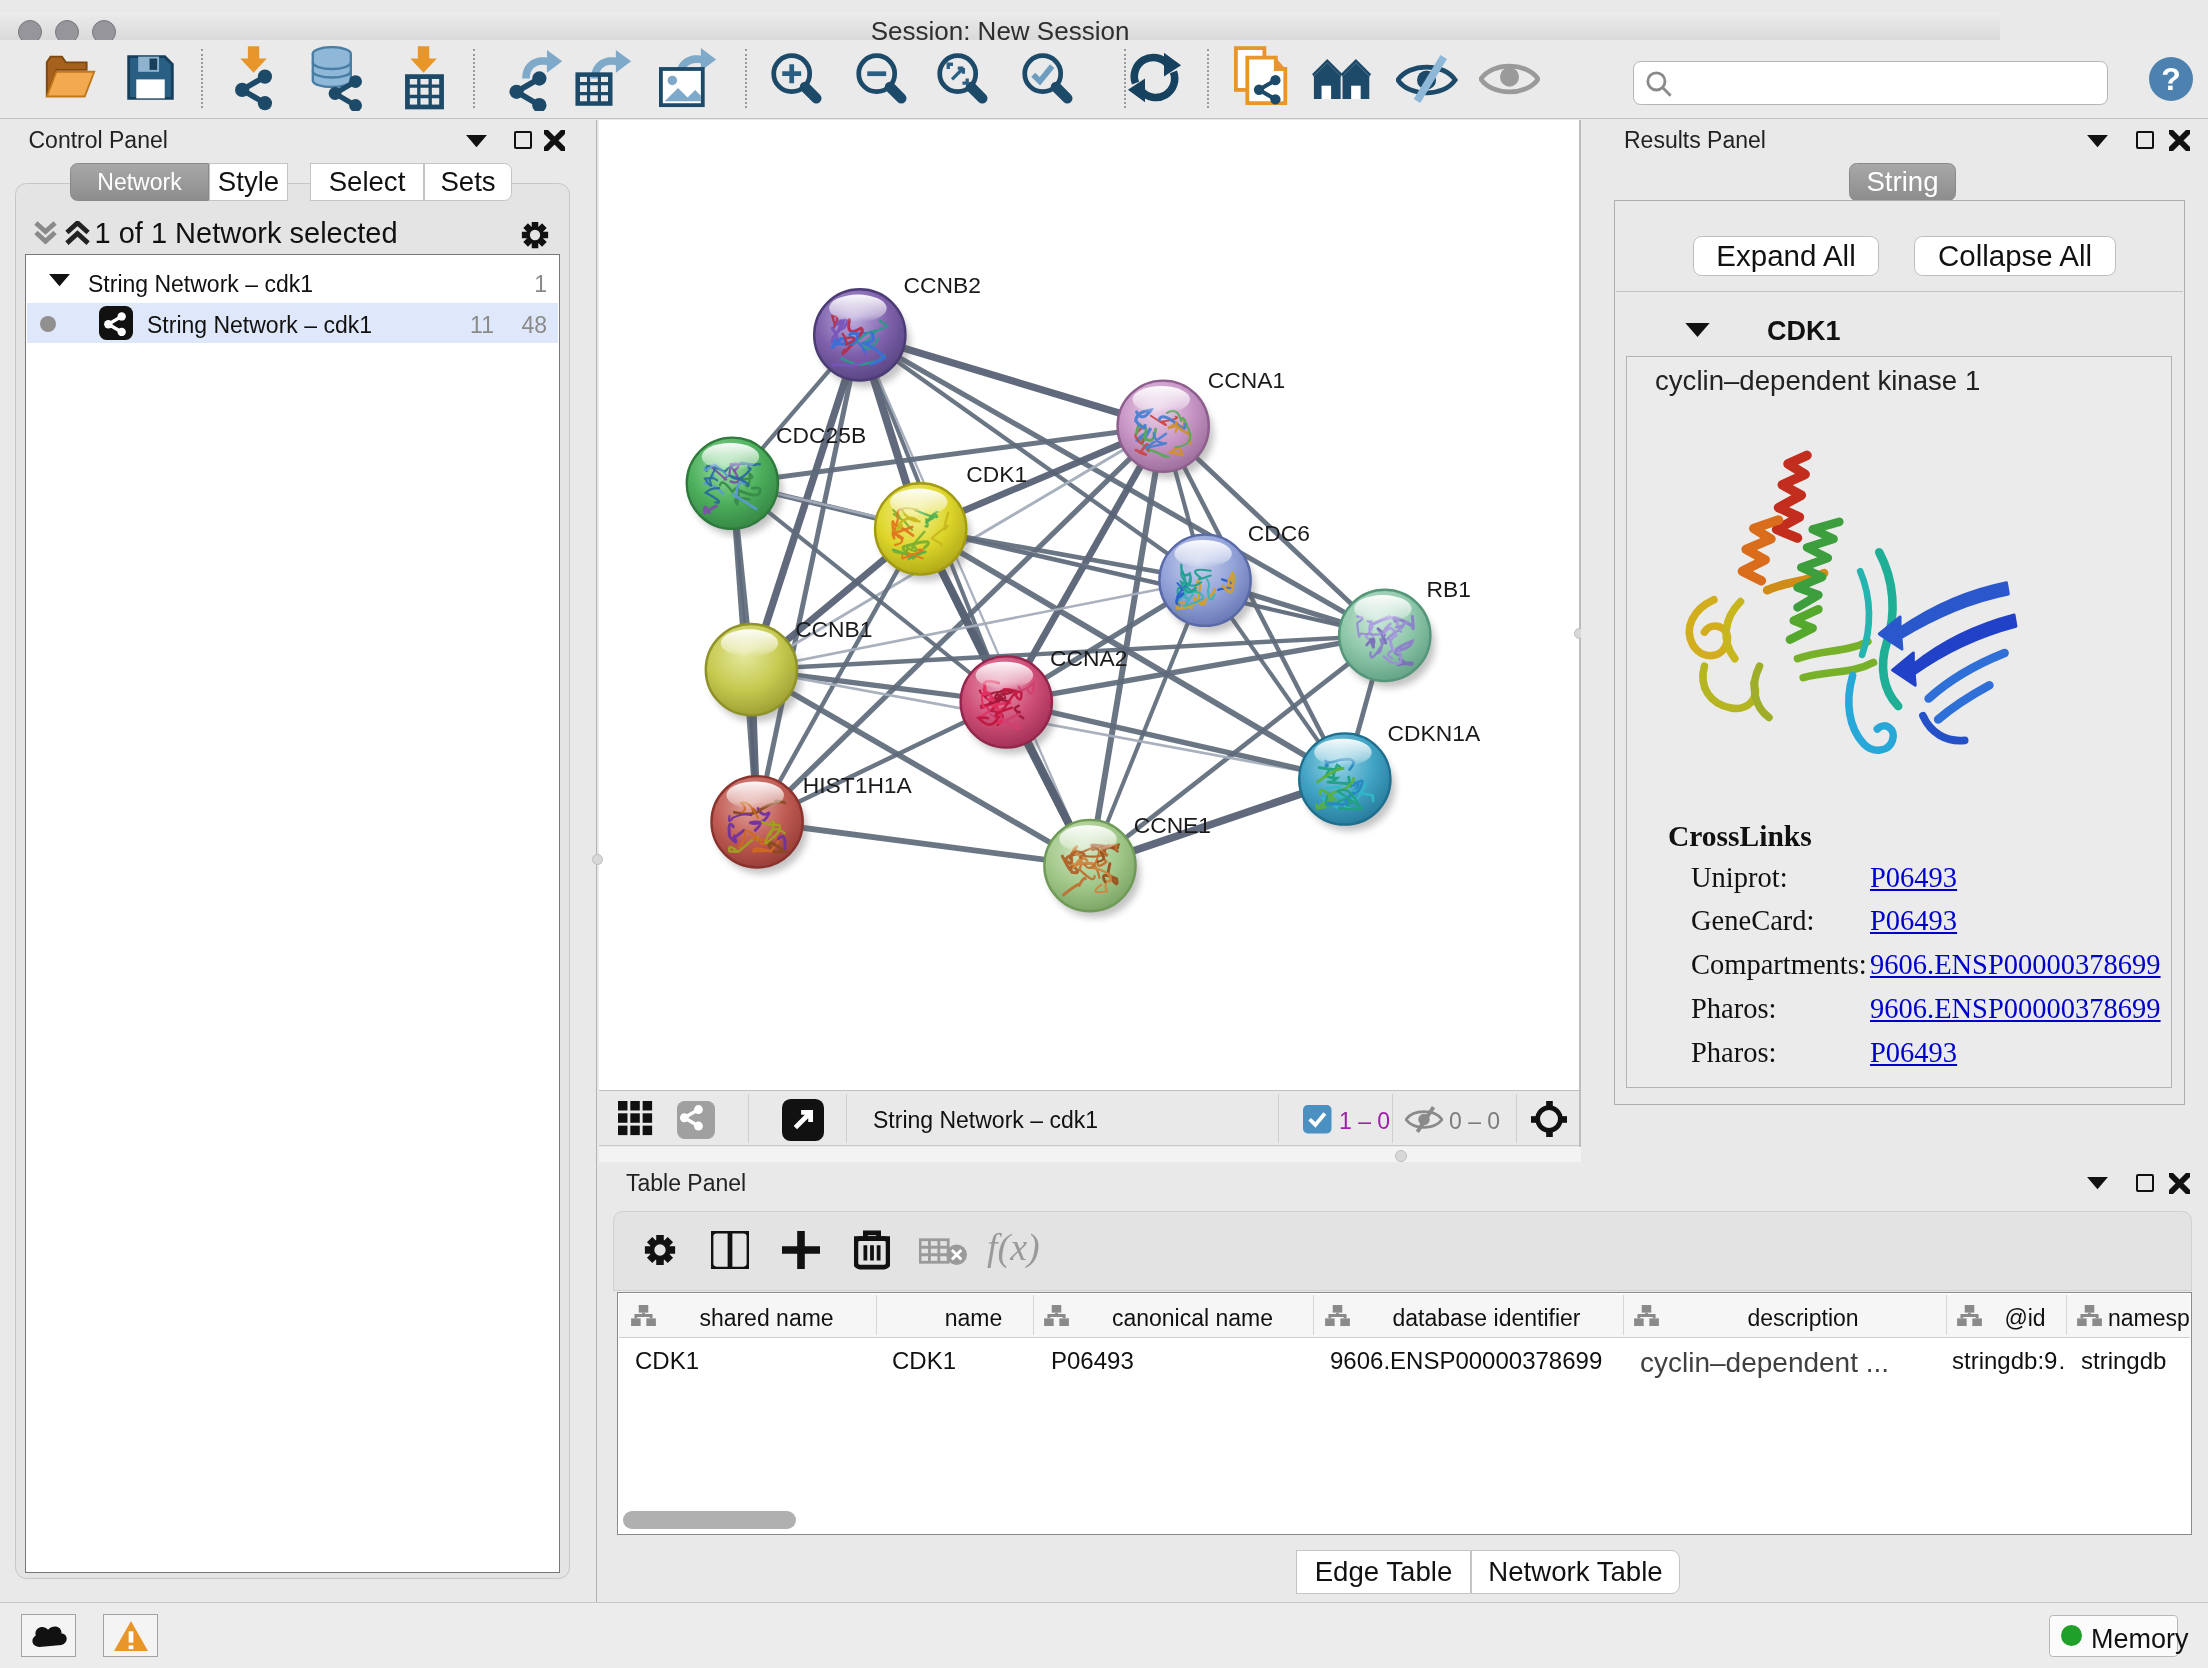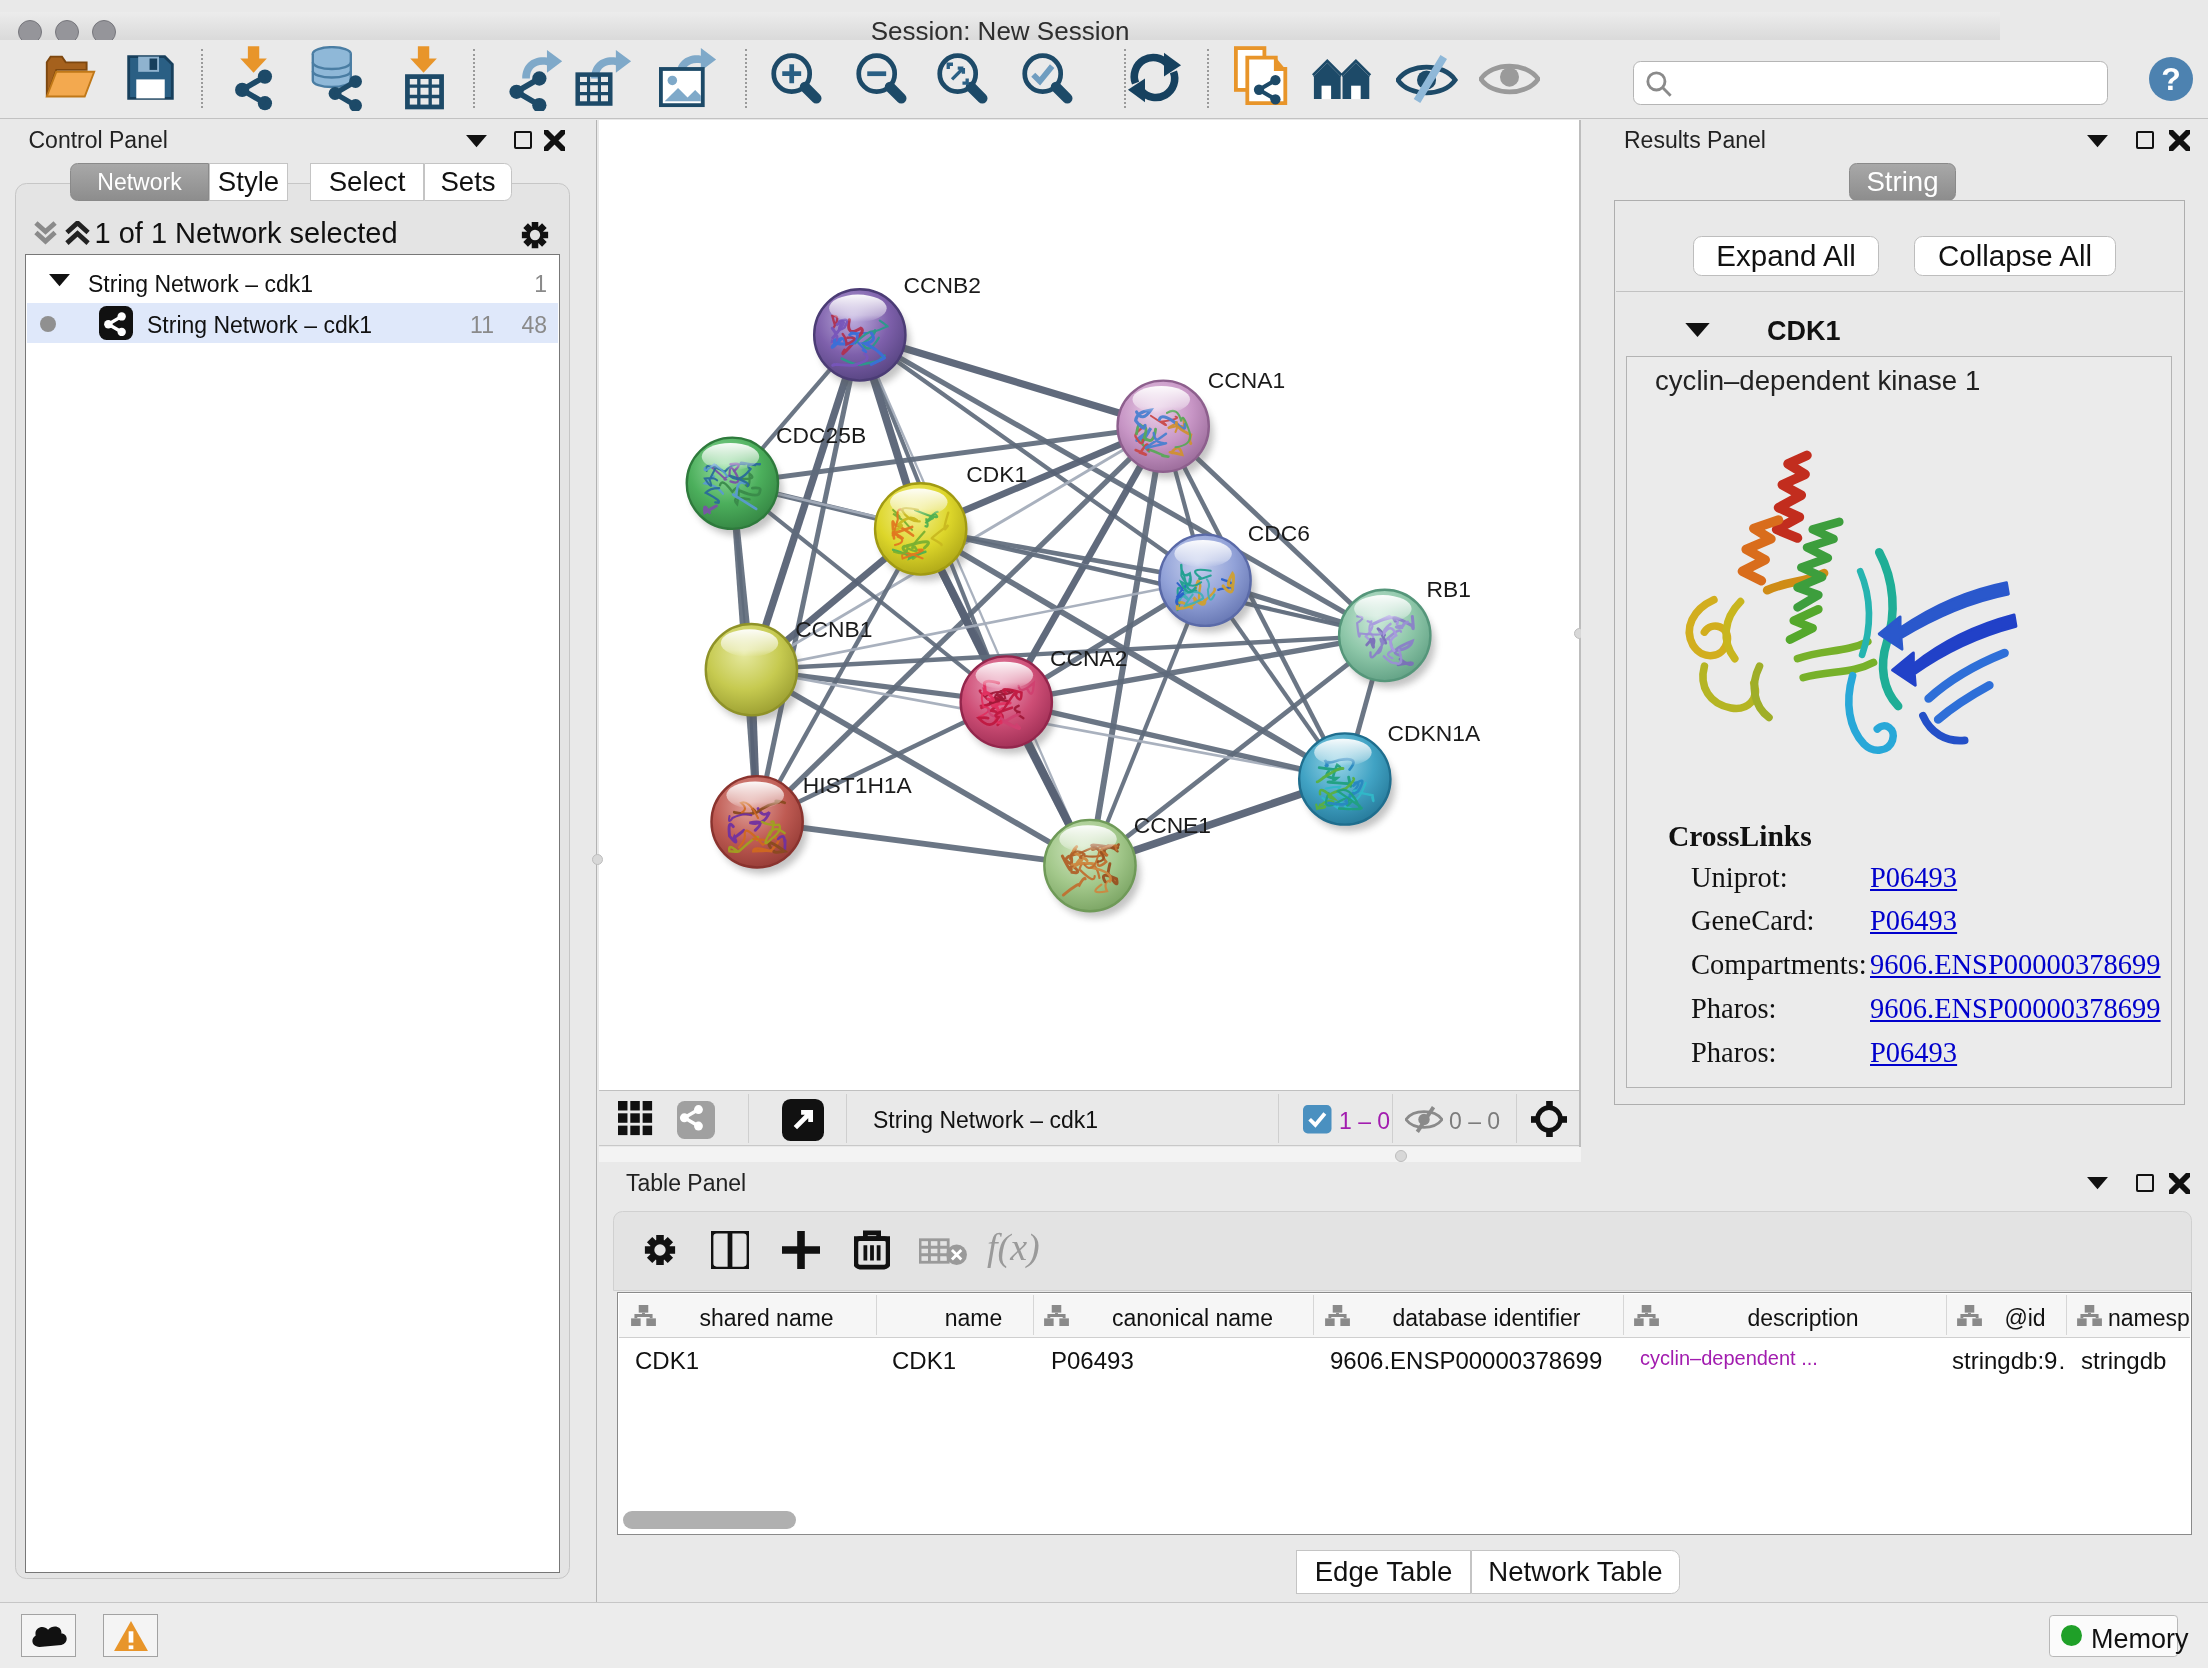--- a/index.html
+++ b/index.html
@@ -730,21 +730,21 @@
       <rect x="0" y="14" width="10" height="8"></rect>
       <rect x="16" y="14" width="10" height="8"></rect>
       <path d="M13 8 L13 11 M5 14 L5 11 L21 11 L21 14" stroke="#8a8a8a" stroke-width="3" fill="none"></path>
     </g>
   </svg>
 <div class="abs" style="left:2108px;top:1305px;width:81px;text-align:left;font-size:23px;color:#111;white-space:nowrap;overflow:hidden">namespace</div>
 <div class="abs" style="left:635px;top:1347px;width:238px;font-size:24px;color:#111;white-space:nowrap;overflow:hidden">CDK1</div>
 <div class="abs" style="left:892px;top:1347px;width:133px;font-size:24px;color:#111;white-space:nowrap;overflow:hidden">CDK1</div>
 <div class="abs" style="left:1051px;top:1347px;width:257px;font-size:24px;color:#111;white-space:nowrap;overflow:hidden">P06493</div>
 <div class="abs" style="left:1330px;top:1347px;width:285px;font-size:24px;color:#111;white-space:nowrap;overflow:hidden">9606.ENSP00000378699</div>
-<div class="abs" style="left:1640px;top:1347px;width:300px;font-size:20px;color:#a21caf;white-space:nowrap;overflow:hidden">cyclin–dependent ...</div>
+<div class="abs" style="left:1640px;top:1347px;width:300px;font-size:28px;color:#404040;white-space:nowrap;overflow:hidden">cyclin–dependent ...</div>
 <div class="abs" style="left:1952px;top:1347px;width:116px;font-size:24px;color:#111;white-space:nowrap;overflow:hidden">stringdb:9…</div>
 <div class="abs" style="left:2081px;top:1347px;width:110px;font-size:24px;color:#111;white-space:nowrap;overflow:hidden">stringdb</div>
 <div class="abs" style="left:623px;top:1511px;width:173px;height:18px;background:#b0b0b0;border-radius:9.5px"></div>
 <div class="abs" style="left:1127px;top:1618px;width:170px;height:44px;background:linear-gradient(#a2a2a2,#8d8d8d);border:1px solid #8a8a8a;border-radius:8.6px 0 0 8.6px;color:#fff;font-size:23px;display:flex;align-items:center;justify-content:center">Node Table</div>
 <div class="abs" style="left:1296px;top:1550px;width:175px;height:44px;background:#fff;border:1px solid #c4c4c4;color:#111;font-size:27.6px;display:flex;align-items:center;justify-content:center">Edge Table</div>
 <div class="abs" style="left:1471px;top:1550px;width:209px;height:44px;background:#fff;border:1px solid #c4c4c4;border-radius:0 8.6px 8.6px 0;color:#111;font-size:27.6px;display:flex;align-items:center;justify-content:center">Network Table</div>
 <div class="abs" style="left:0;top:1602px;width:2208px;height:67px;background:#ececec;border-top:1.9px solid #c6c6c6"></div>
 <div class="abs" style="left:21px;top:1614px;width:55px;height:43px;background:#f4f4f4;border:1.9px solid #a2a2a2"></div>
 <svg class="abs" style="left:30px;top:1624px" width="38" height="23" viewBox="0 0 40 24">
     <path d="M10 24 C2 24 0 16 6 12 C4 4 14 0 19 6 C24 0 34 2 33 10 C40 10 41 20 33 22 Z" fill="#111"></path>

